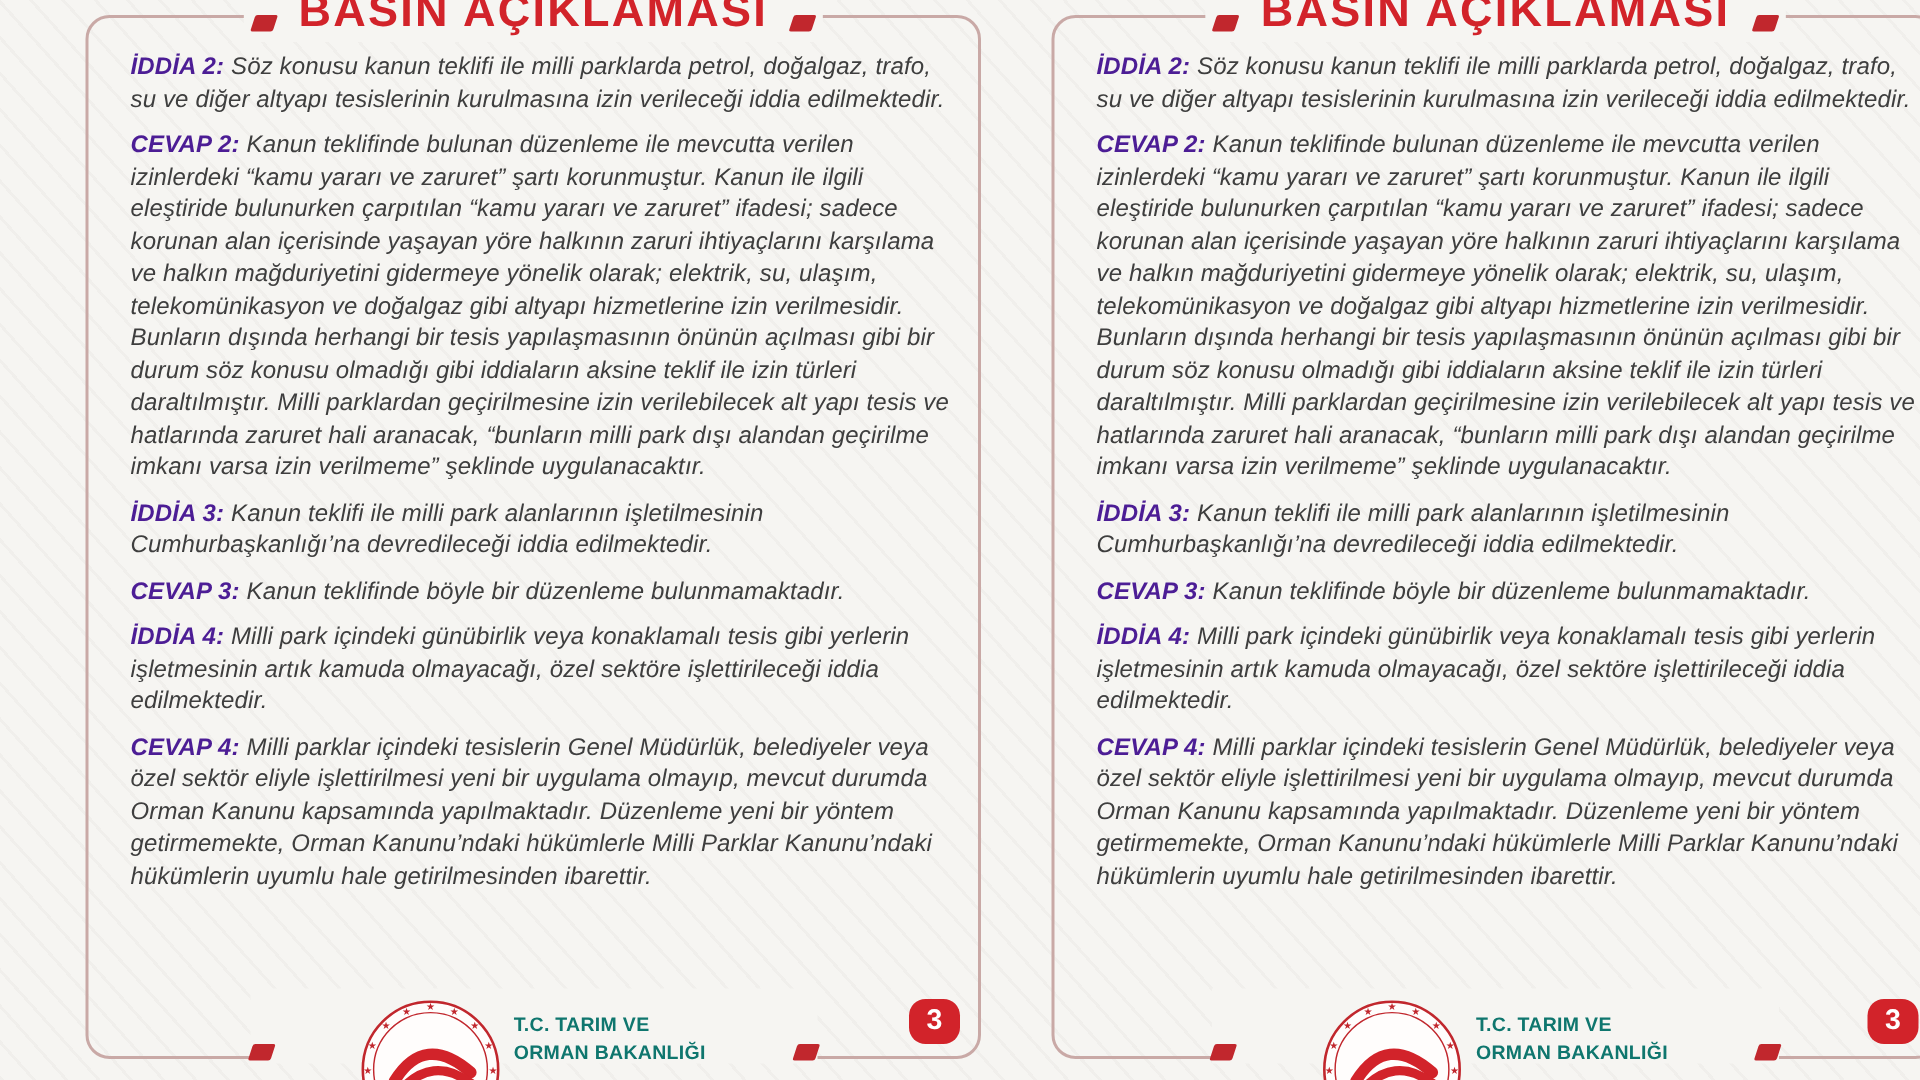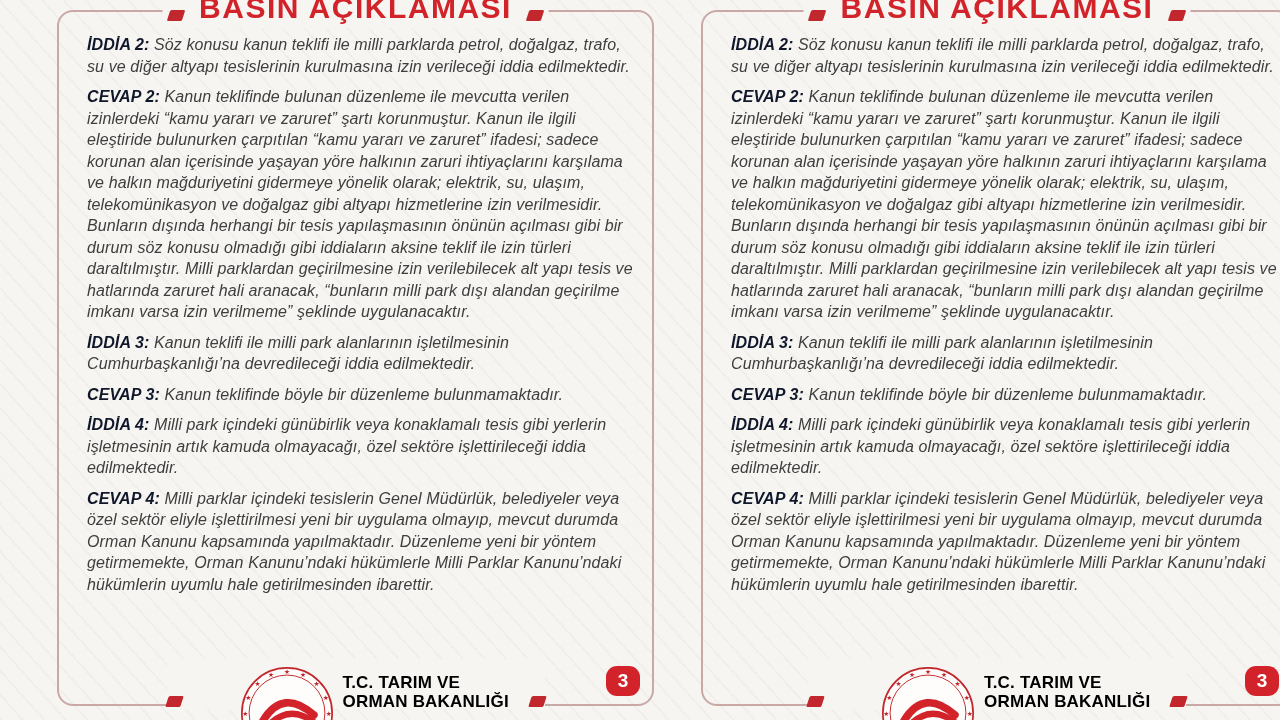--- a/index.html
+++ b/index.html
@@ -67,21 +67,21 @@
     font-style: italic;
     font-size: 16px;
     line-height: 21.5px;
     color: #3e3e3e;
     letter-spacing: 0.1px;
   }
   .para { margin: 0 0 9px 0; }
   .para .label {
     font-weight: bold;
     font-style: italic;
-    color: #0f172a;
+    color: #4c1d95;
   }
 
   
   .page-badge {
     position: absolute;
     right: 12px; bottom: 8px;
     width: 34px; height: 30px;
     background: #d2232a;
     border-radius: 11px;
     color: #ffffff;
@@ -106,23 +106,23 @@
   .footer-strip .marker { position: absolute; top: 37px; }
   .footer-strip .marker.fm-left  { left: 0; }
   .footer-strip .marker.fm-right { right: 0; }
   .logo {
     position: absolute;
     left: 72px; top: 6px;
   }
   .ministry {
     position: absolute;
     left: 176px; top: 15px;
-    color: #000000;
-    font-weight: bold;
-    font-size: 17px;
+    color: #0f766e;
+    font-weight: bold;
+    font-size: 13px;
     line-height: 18.5px;
     letter-spacing: 0.2px;
     white-space: nowrap;
   }
 </style>
 </head>
 <body>
 
 <div class="page">
 

